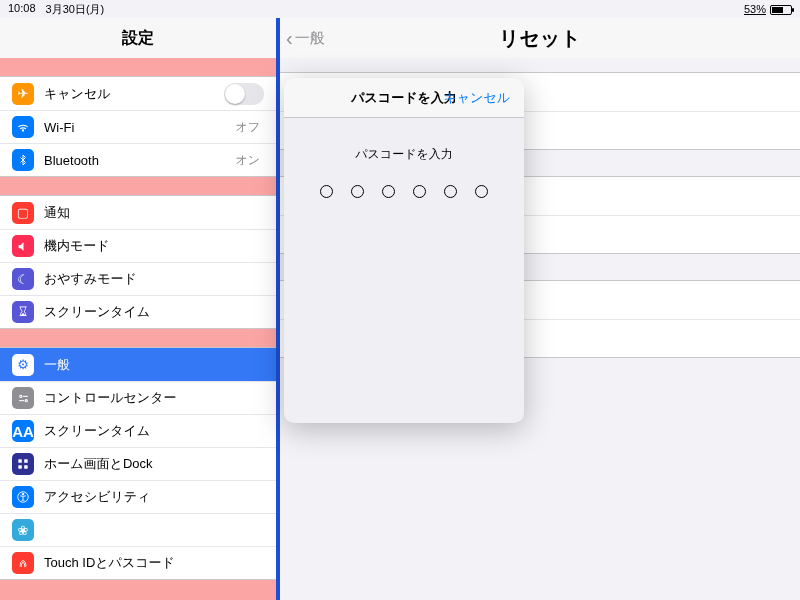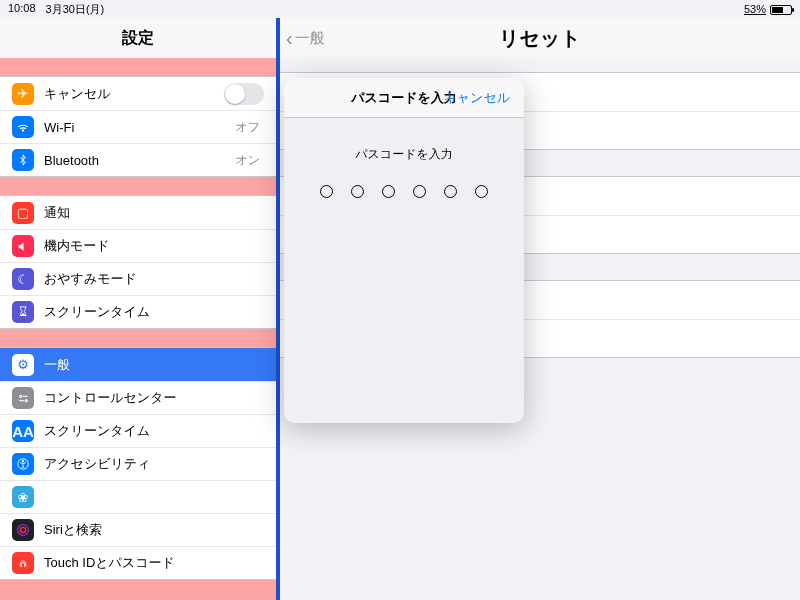--- a/index.html
+++ b/index.html
@@ -162,42 +162,44 @@
                 <path d="M4 16h9"></path>
               </svg>
           </div>
           <div class="label">コントロールセンター</div>
         </div>
         <div class="row">
           <div class="icon ic-display" style="font-size:15px;font-weight:600;">AA</div>
           <div class="label">スクリーンタイム</div>
         </div>
         <div class="row">
+          <div class="icon ic-home">
+            <svg width="14" height="14" viewBox="0 0 24 24">
+                <rect x="4" y="4" width="6" height="6" rx="1" fill="#fff"></rect>
+                <rect x="14" y="4" width="6" height="6" rx="1" fill="#fff"></rect>
+                <rect x="4" y="14" width="6" height="6" rx="1" fill="#fff"></rect>
+                <rect x="14" y="14" width="6" height="6" rx="1" fill="#fff"></rect>
+              </svg>
+          </div>
+          <div class="label">ホーム画面とDock</div>
+        </div>
+        <div class="row">
           <div class="icon ic-access">
             <svg width="14" height="14" viewBox="0 0 24 24" fill="none" stroke="#fff" stroke-width="1.5">
                 <circle cx="12" cy="12" r="9"></circle>
                 <circle cx="12" cy="7" r="1.5" fill="#fff"></circle>
                 <path d="M7 10l5 1 5-1M12 11v5M10 19l2-3 2 3"></path>
               </svg>
           </div>
           <div class="label">アクセシビリティ</div>
         </div>
         <div class="row">
           <div class="icon ic-wallpaper">❀</div>
         </div>
         <div class="row">
-          <div class="icon ic-siri">
-            <svg width="16" height="16" viewBox="0 0 24 24" fill="none">
-                <circle cx="12" cy="12" r="8" stroke="#8a2be2" stroke-width="2"></circle>
-                <circle cx="12" cy="12" r="4" stroke="#ff2d55" stroke-width="2"></circle>
-              </svg>
-          </div>
-          <div class="label">Siriと検索</div>
-        </div>
-        <div class="row">
           <div class="icon ic-touchid">
             <svg width="14" height="14" viewBox="0 0 24 24" fill="none" stroke="#fff" stroke-width="1.5">
                 <path d="M7 18c0-6 2-10 5-10s5 4 5 10"></path>
                 <path d="M9 19c0-5 1-8 3-8s3 3 3 8"></path>
               </svg>
           </div>
           <div class="label">Touch IDとパスコード</div>
         </div>
       </div>
     </div>

